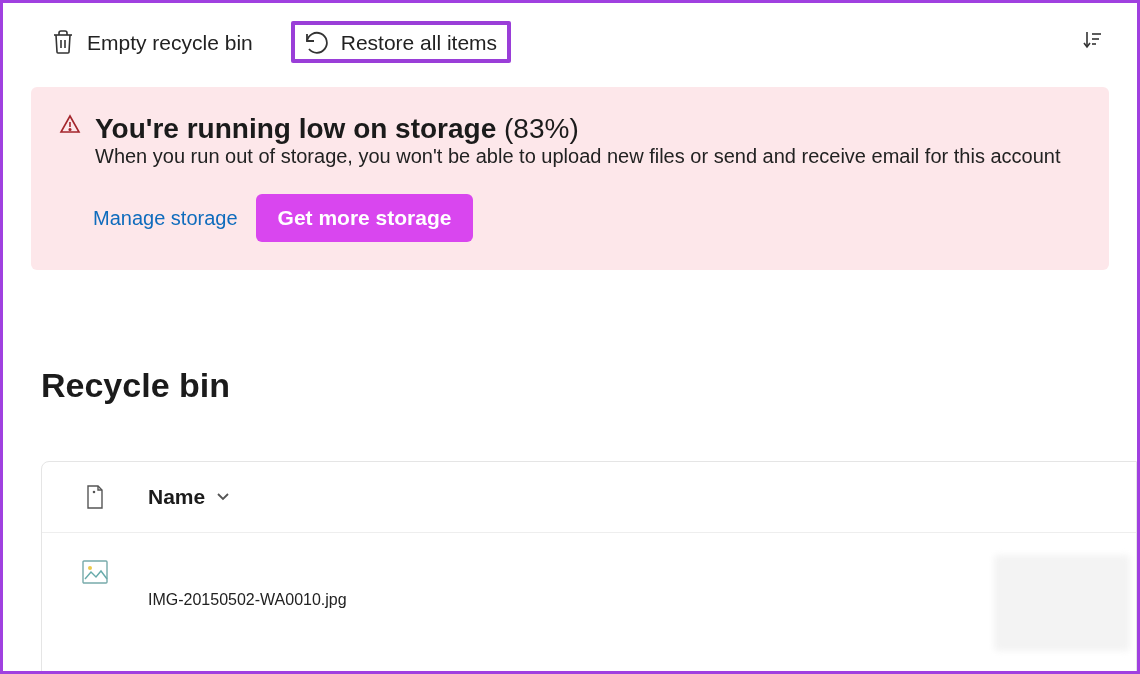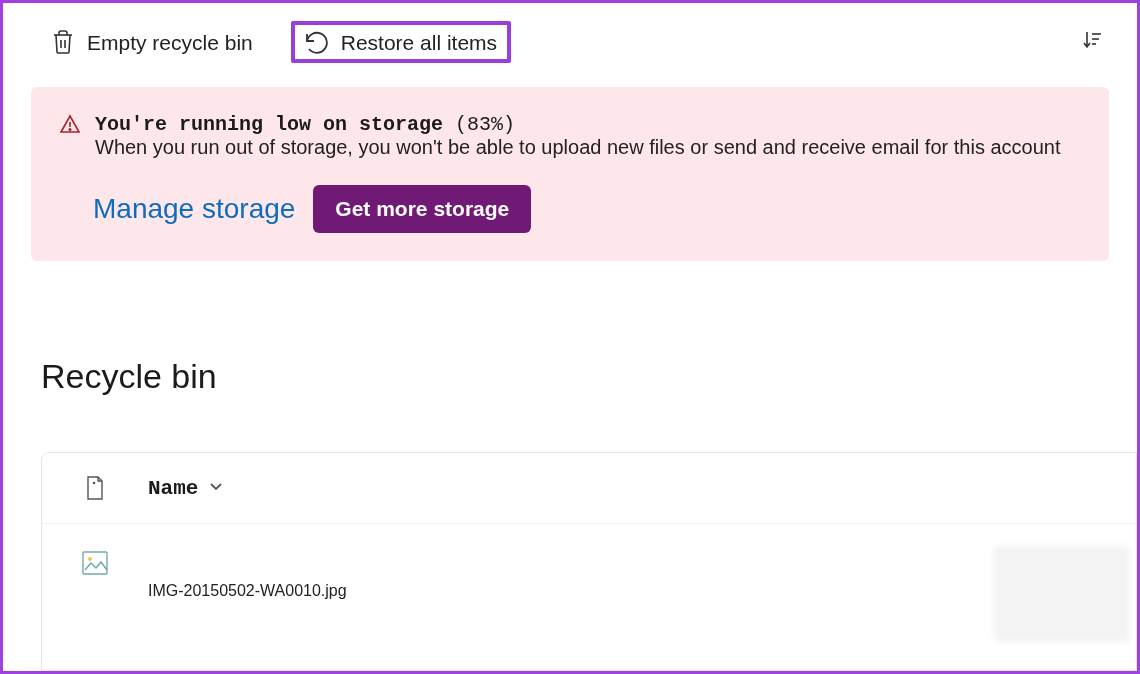--- a/index.html
+++ b/index.html
@@ -46,57 +46,56 @@
     border-radius: 6px;
     padding: 26px 28px 28px 28px;
   }
   .banner-head {
     display: flex;
     gap: 14px;
     align-items: flex-start;
   }
   .banner-texts { flex: 1; }
   .banner-title {
-    font-size: 20px;
-    color: #1b1b1b;
-    font-family: Liberation Mono, monospace;
+    font-size: 28px;
+    color: #1b1b1b;
   }
   .banner-desc {
     font-size: 20px;
     color: #222;
     font-weight: 400;
   }
   .banner-actions {
     margin-top: 26px;
     margin-left: 34px;
     display: flex;
     align-items: center;
     gap: 18px;
   }
   .link-btn {
     color: #0f6cbd;
-    font-size: 28px;
+    font-size: 20px;
     background: none;
     border: none;
     cursor: pointer;
   }
   .primary-btn {
-    background: #701a75;
+    background: #d946ef;
     color: #fff;
     font-size: 21px;
     font-weight: 600;
     border: none;
     border-radius: 6px;
     padding: 12px 22px;
     cursor: pointer;
   }
   .page-title {
     margin: 96px 0 0 38px;
     font-size: 34px;
-    font-weight: 400;
+    font-weight: 700;
     color: #1b1b1b;
   }
   .table-wrap {
     margin: 56px 0 0 38px;
     border: 1px solid #e5e5e5;
     border-radius: 8px 0 0 0;
     overflow: hidden;
   }
   .thead {
     display: flex;
@@ -107,21 +106,20 @@
   .col-icon { width: 106px; display:flex; justify-content:center; }
   .col-name {
     flex: 1;
     display: flex;
     align-items: flex-start;
     gap: 10px;
     font-size: 21px;
     font-weight: 600;
     color: #1b1b1b;
     cursor: pointer;
-    font-family: Liberation Mono, monospace;
   }
   .col-loc {
     width: 150px;
     font-size: 21px;
     font-weight: 600;
     color: #1b1b1b;
     text-align: left;
     white-space: nowrap;
     overflow: hidden;
   }

